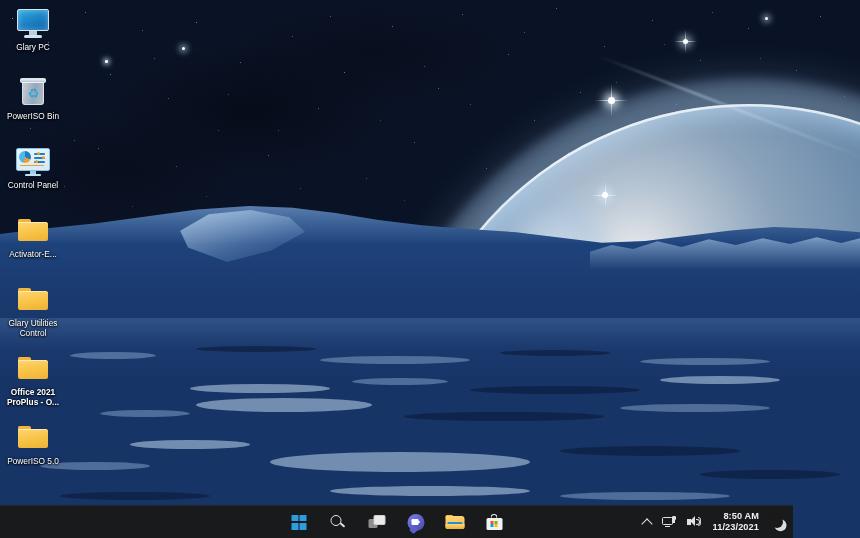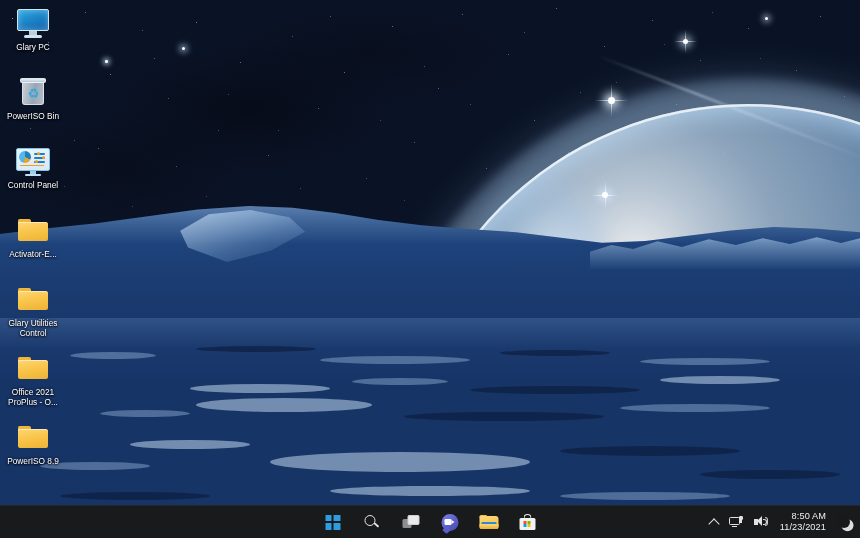--- a/index.html
+++ b/index.html
@@ -263,24 +263,25 @@
   }
   .ic-folder .main {
     position:absolute; left:2px; top:9px; width:30px; height:19px;
     background:linear-gradient(170deg,#ffd675 0%,#f9c64b 45%,#edb235 100%);
     border-radius:1.5px 2.5px 2px 2px;
     box-shadow: inset 0 1px 0 rgba(255,255,255,.5);
   }
 
   
   .taskbar {
-    position:absolute; left:0; bottom:0; width:860px; height:33px;
+    position:absolute; left:0; bottom:0; width:793px; height:33px;
     background:rgba(25,25,25,.96);
     display:flex; align-items:center;
     border-top:1px solid rgba(255,255,255,.05);
+    font-weight:bold;
   }
   .tb-center {
     position:absolute; left:50%; transform:translateX(-50%);
     display:flex; align-items:center; gap:11px; height:33px;
   }
   .tb-btn {
     width:28px; height:27px; border-radius:4px;
     display:flex; align-items:center; justify-content:center;
     position:relative; cursor:default;
   }
@@ -511,34 +512,34 @@
     </div>
 
     <div class="dicon" style="top:282px;">
       <div class="glyph ic-folder">
         <div class="tab"></div>
           <div class="main"></div>
       </div>
       <div class="lbl">Glary Utilities Control</div>
     </div>
 
-    <div class="dicon" style="top:351px;">
+    <div class="dicon" style="top:351px;font-weight:bold;">
       <div class="glyph ic-folder">
         <div class="tab"></div>
           <div class="main"></div>
       </div>
       <div class="lbl">Office 2021 ProPlus - O...</div>
     </div>
 
     <div class="dicon" style="top:420px;">
       <div class="glyph ic-folder">
         <div class="tab"></div>
           <div class="main"></div>
       </div>
-      <div class="lbl">PowerISO 8.9</div>
+      <div class="lbl">PowerISO 5.0</div>
     </div>
 
   </div>
 
   <div class="taskbar">
 
     <div class="tb-center">
 
       <div class="tb-btn">
         <div class="win-logo">

